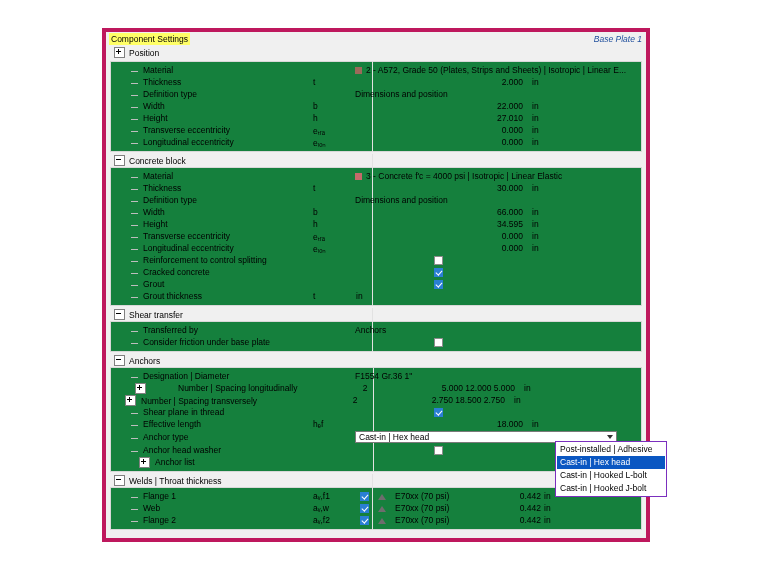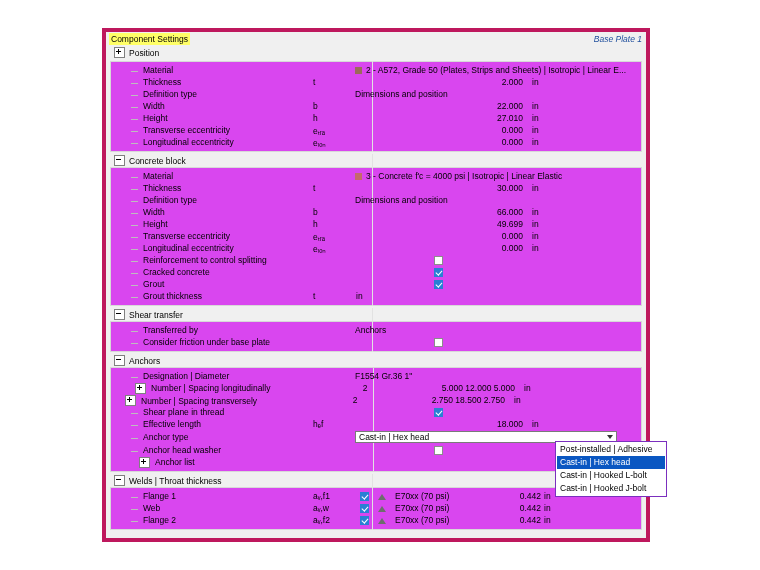--- a/index.html
+++ b/index.html
@@ -89,21 +89,21 @@
     left: 3px;
     top: 1px;
     width: 1px;
     height: 5px;
     background: #000;
   }
   .group-label {
     font-size: 8.5px;
   }
   .group-body {
-    background: #d946ef;
+    background: #15803d;
     border: 1px solid #d8d8d8;
     margin-left: 0px;
     padding: 2px 0 3px 0;
   }
   .row {
     display: flex;
     align-items: center;
     height: 12px;
     padding-left: 14px;
     position: relative;
@@ -336,21 +336,21 @@
           </div>
           <div class="row">
             <span class="rlabel">Width</span>
             <span class="rsym">b</span>
             <span class="rvalue">66.000</span>
             <span class="runit">in</span>
           </div>
           <div class="row">
             <span class="rlabel">Height</span>
             <span class="rsym">h</span>
-            <span class="rvalue">49.699</span>
+            <span class="rvalue">34.595</span>
             <span class="runit">in</span>
           </div>
           <div class="row">
             <span class="rlabel">Transverse eccentricity</span>
             <span class="rsym">eₜᵣₐ</span>
             <span class="rvalue">0.000</span>
             <span class="runit">in</span>
           </div>
           <div class="row">
             <span class="rlabel">Longitudinal eccentricity</span>
@@ -423,21 +423,21 @@
           <div class="vline" style="left:262px;"></div>
 
           <div class="row">
             <span class="rlabel">Designation | Diameter</span>
             <span class="rsym"></span>
             <span class="rvalue left">F1554 Gr.36   1"</span>
             <span class="runit"></span>
           </div>
 
           <div class="row">
-            <span class="rlabel noline" style="padding-left:10px;display:flex;align-items:center;">
+            <span class="rlabel noline" style="padding-left:10px;display:flex;align-items:center;gap:27px;">
               <span class="expander plus" style="margin-right:5px;"></span>
               <span>Number | Spacing longitudinally</span>
             </span>
             <span class="rsym"></span>
             <span class="rvalue" style="width:40px;text-align:center;padding-right:0;">2</span>
             <span class="rvalue" style="width:130px;">5.000 12.000 5.000</span>
             <span class="runit">in</span>
           </div>
 
           <div class="row">

